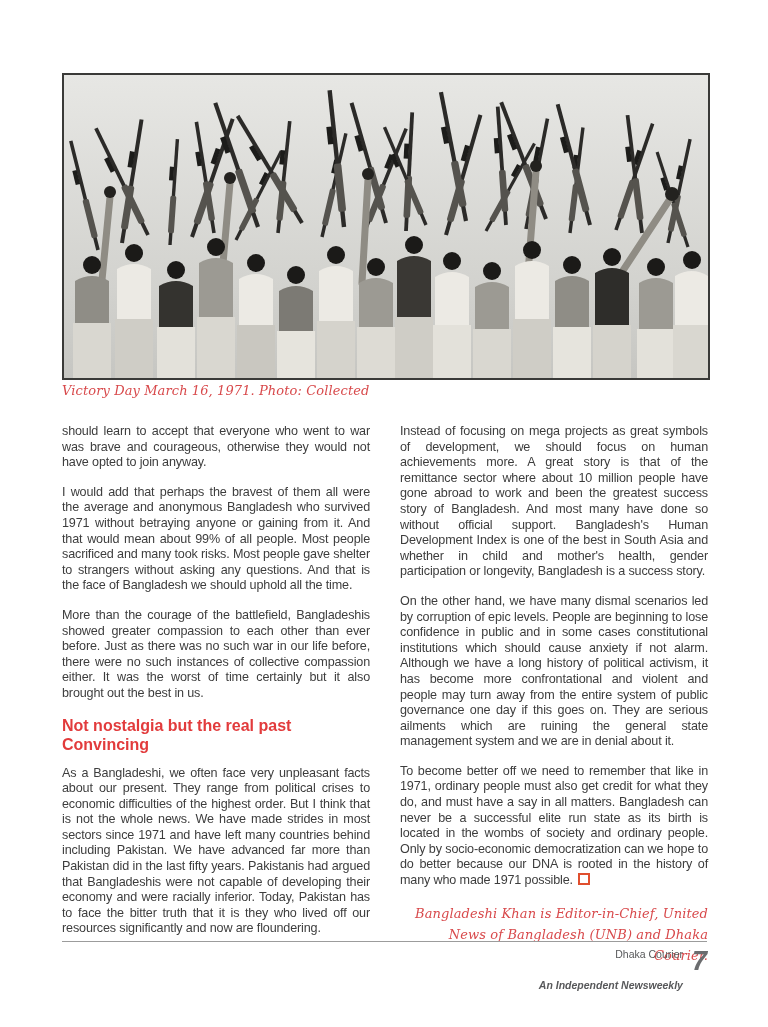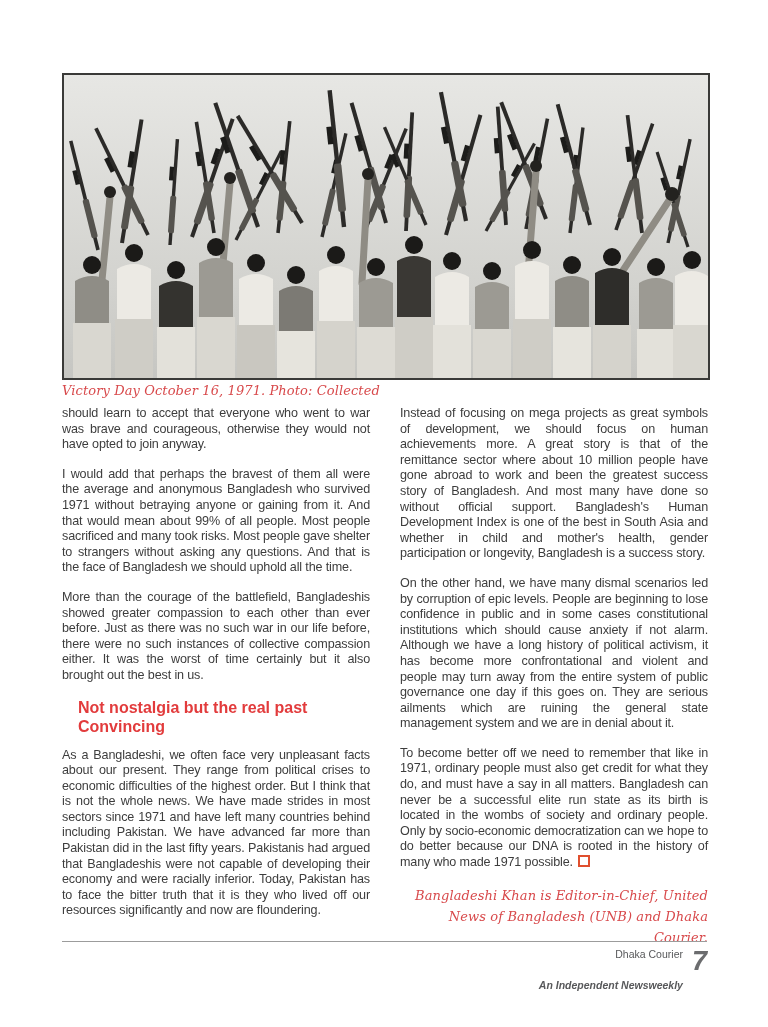--- a/index.html
+++ b/index.html
@@ -11,25 +11,25 @@
   .photo-frame{position:absolute;left:62px;top:73px;width:644px;height:303px;
     margin:0;border:2px solid #3a3a38;background:#d6d6d2;}
   .photo-frame svg{display:block;}
 
   
   .caption{position:absolute;left:62px;top:383px;width:645px;margin:0;
     font-family:"DejaVu Serif","Liberation Serif",serif;font-style:italic;
     font-size:13px;color:#d8494b;letter-spacing:.1px;}
 
   
-  .columns{position:absolute;left:62px;top:406px;width:646px;display:flex;gap:30px;}
+  .columns{position:absolute;left:62px;top:424px;width:646px;display:flex;gap:30px;}
   .col{flex:1;min-width:0;}
   .col p{margin:0 0 14px 0;font-size:12.6px;line-height:15.6px;color:#3d3d3d;
     text-align:justify;letter-spacing:-0.15px;}
-  .subhead{margin:4px 0 12px 16px;font-size:16px;line-height:19px;font-weight:bold;
+  .subhead{margin:4px 0 12px 0;font-size:16px;line-height:19px;font-weight:bold;
     color:#e23b3c;letter-spacing:0;}
   .endmark{display:inline-block;width:8px;height:8px;border:2px solid #e04f2e;
     margin-left:5px;vertical-align:-1px;background:#fff;}
   .attribution{margin-top:10px !important;text-align:right !important;
     font-family:"DejaVu Serif","Liberation Serif",serif;font-style:italic;
     font-size:13px !important;line-height:21px !important;color:#d8494b !important;
     letter-spacing:.1px !important;}
 
   
   .footer{position:absolute;left:62px;top:941px;width:645px;}
@@ -186,21 +186,21 @@
           </g>
         <g>
             <circle cx="628" cy="185" r="9" fill="#1b1a18"></circle>
             <path d="M611,303 L611,201 Q628,191 644,201 L644,303 Z" fill="#eceae4"></path>
             <rect x="609" y="250" width="35" height="53" fill="#d9d7d0"></rect>
           </g>
       </g>
     </svg>
   </figure>
 
-  <p class="caption">Victory Day October 16, 1971. Photo: Collected</p>
+  <p class="caption">Victory Day March 16, 1971. Photo: Collected</p>
 
   <div class="columns">
     <div class="col">
       <p>should learn to accept that everyone who went to war was brave and courageous, otherwise they would not have opted to join anyway.</p>
       <p>I would add that perhaps the bravest of them all were the average and anonymous Bangladesh who survived 1971 without betraying anyone or gaining from it. And that would mean about 99% of all people. Most people sacrificed and many took risks. Most people gave shelter to strangers without asking any questions. And that is the face of Bangladesh we should uphold all the time.</p>
       <p>More than the courage of the battlefield, Bangladeshis showed greater compassion to each other than ever before. Just as there was no such war in our life before, there were no such instances of collective compassion either. It was the worst of time certainly but it also brought out the best in us.</p>
       <h2 class="subhead">Not nostalgia but the real past Convincing</h2>
       <p>As a Bangladeshi, we often face very unpleasant facts about our present. They range from political crises to economic difficulties of the highest order. But I think that is not the whole news. We have made strides in most sectors since 1971 and have left many countries behind including Pakistan. We have advanced far more than Pakistan did in the last fifty years. Pakistanis had argued that Bangladeshis were not capable of developing their economy and were racially inferior. Today, Pakistan has to face the bitter truth that it is they who lived off our resources significantly and now are floundering.</p>
     </div>
     <div class="col">

